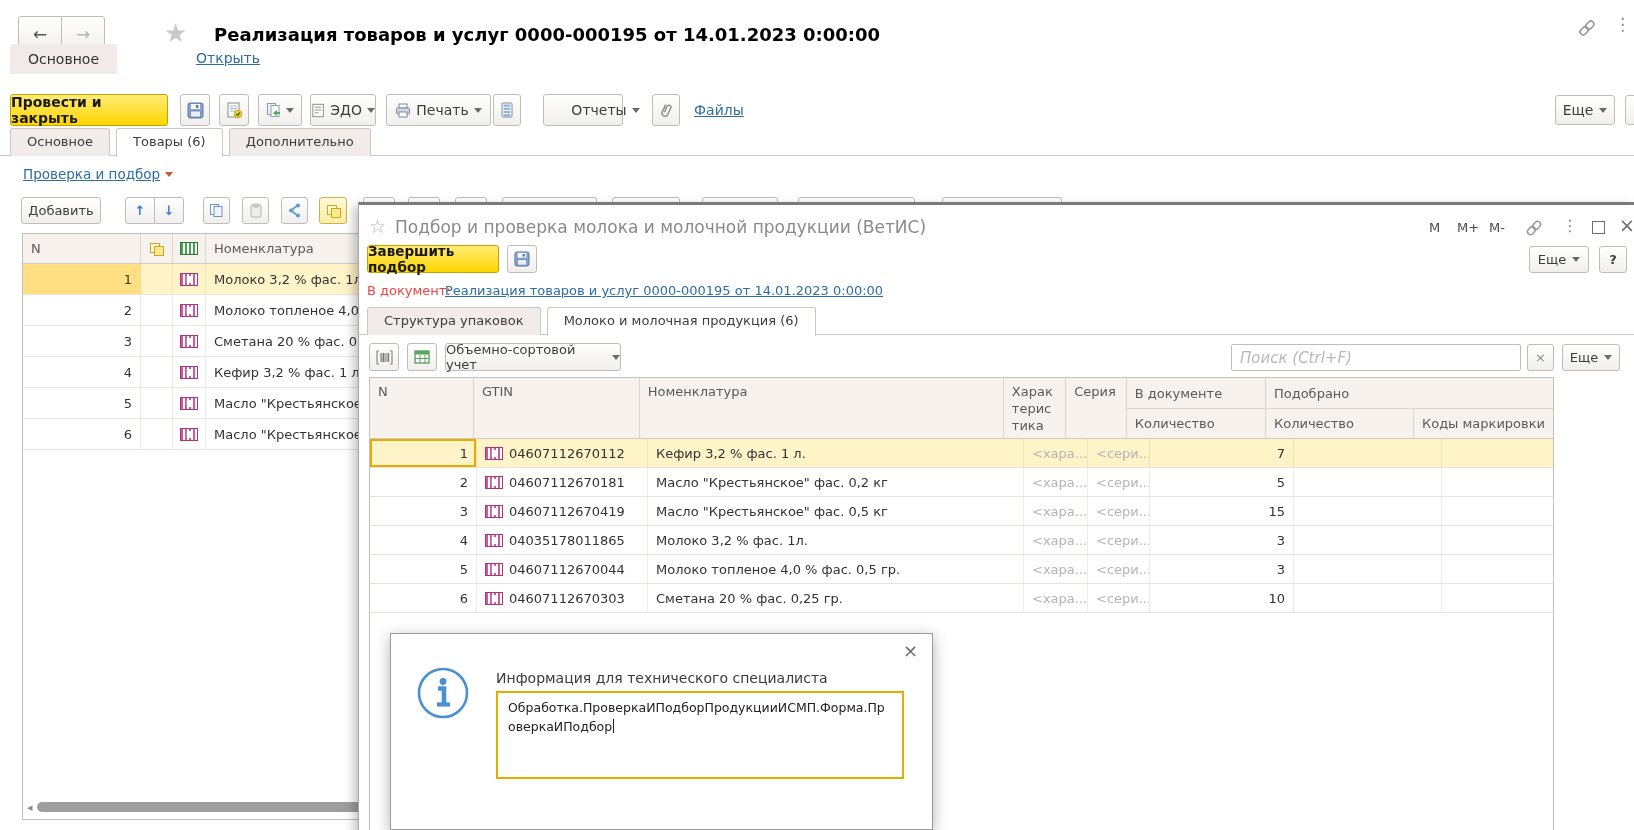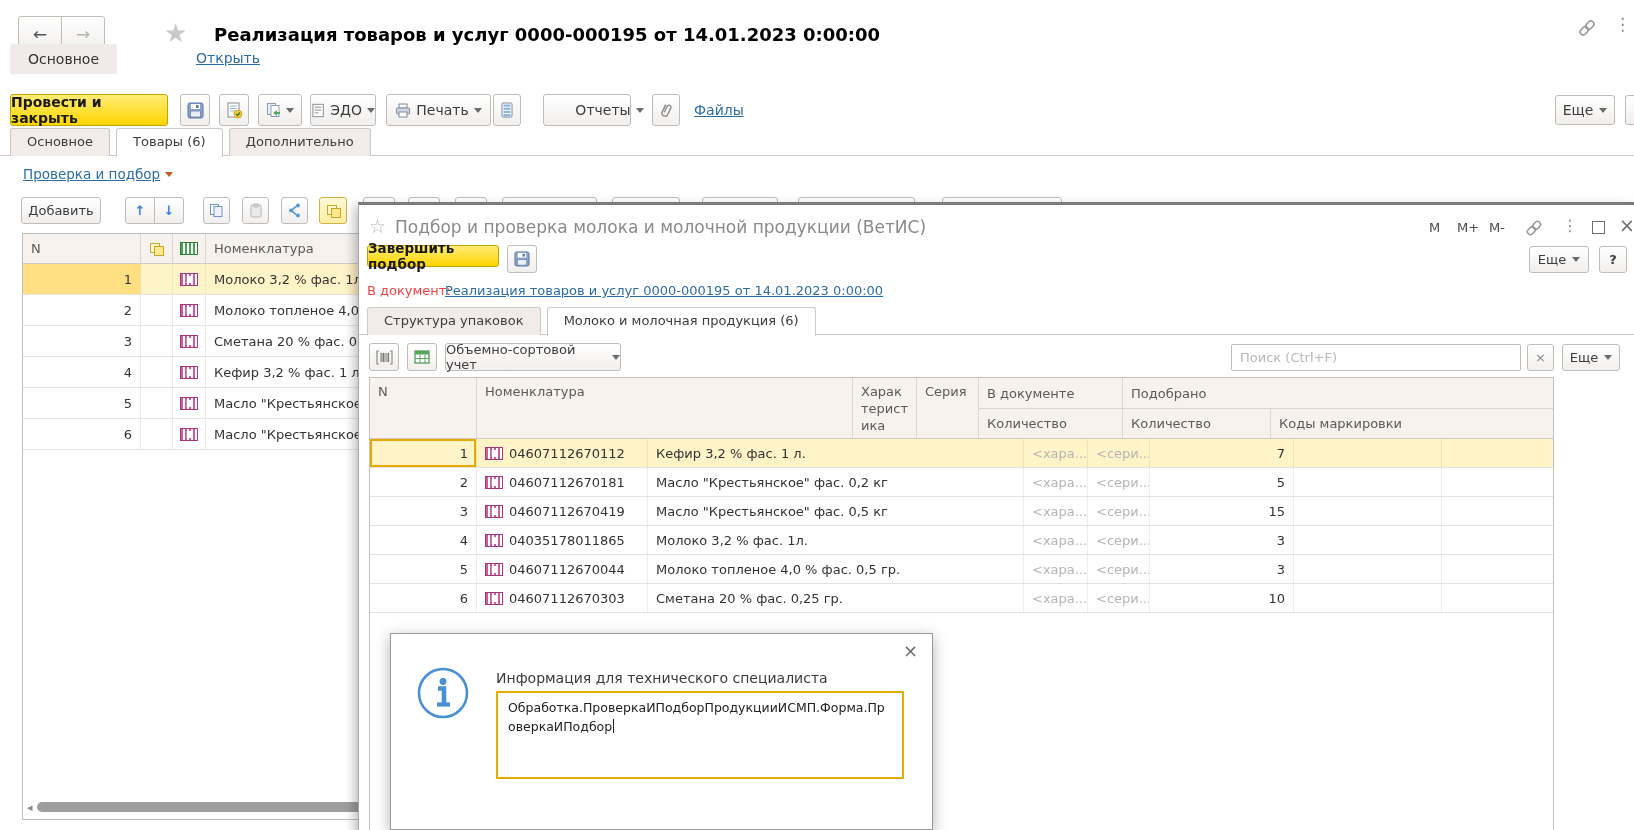--- a/index.html
+++ b/index.html
@@ -35,21 +35,21 @@
       border-left:1px solid #9c9c9c;}
   .mark-green{display:inline-block;width:16px;height:11px;border:1px solid #2e7a36;
       background:repeating-linear-gradient(90deg,#49a352 0 2px,#fff 2px 4px);position:relative;flex:none;}
   .copy-yellow{display:inline-block;width:13px;height:11px;position:relative;flex:none;}
   .copy-yellow::before{content:"";position:absolute;left:0;top:0;width:8px;height:8px;background:#fff7d0;border:1px solid #c8a62a;}
   .copy-yellow::after{content:"";position:absolute;left:4px;top:3px;width:8px;height:8px;background:#ffe98a;border:1px solid #c8a62a;}
   .caret{display:inline-block;width:1px;height:14px;background:#222;vertical-align:-2px;margin-left:1px;}
   .wctl{color:#4a4a4a;font-size:13px;cursor:default;}
   svg{display:block;}
   input.search{box-sizing:border-box;border:1px solid #c2bcb6;border-radius:2px;padding:0 8px;
-      font-family:"DejaVu Sans",sans-serif;font-size:13px;color:#333;}
+      font-family:"DejaVu Sans",sans-serif;font-size:15px;color:#333;font-style:italic;}
   input.search::placeholder{color:#b9b9b9;}
 </style>
 </head>
 <body>
 
 <div id="page">
 
   <div class="abs" style="left:18px;top:16px;display:flex;">
     <div class="btn" style="width:44px;height:36px;border-radius:3px 0 0 3px;font-size:17px;color:#555;">
         <span>←</span>
@@ -121,21 +121,21 @@
   </div>
   <div class="abs btn icon-btn" style="left:493px;top:94px;width:28px;height:32px;">
     <svg width="12" height="16" viewBox="0 0 12 16">
         <rect x="1" y="1" width="10" height="14" rx="1" fill="#fff" stroke="#7e8a9a"></rect>
         <rect x="2.5" y="2.5" width="7" height="2.2" fill="#8fb2dd"></rect>
         <rect x="2.5" y="5.7" width="7" height="2.2" fill="#8fb2dd"></rect>
         <rect x="2.5" y="8.9" width="7" height="2.2" fill="#8fb2dd"></rect>
         <rect x="2.5" y="12.1" width="7" height="2.2" fill="#8fb2dd"></rect>
       </svg>
   </div>
-  <div class="abs btn" style="left:543px;top:94px;width:88px;height:32px;font-size:14px;padding-left:40px;">
+  <div class="abs btn" style="left:543px;top:94px;width:80px;height:32px;font-size:14px;padding-left:40px;">
     <svg width="16" height="16" viewBox="0 0 16 16">
         <rect x="2" y="1.5" width="10" height="13" fill="#fff" stroke="#8a8a8a"></rect>
         <rect x="4" y="8" width="2" height="5" fill="#4a90d2"></rect>
         <rect x="7" y="5" width="2" height="8" fill="#6fbf73"></rect>
         <rect x="10" y="6.5" width="2" height="6.5" fill="#4a90d2" transform="translate(1,0)"></rect>
       </svg>
     <span>Отчеты</span>
     <span class="dd"></span>
   </div>
   <div class="abs btn icon-btn" style="left:652px;top:94px;width:28px;height:32px;">
@@ -284,21 +284,21 @@
           <g transform="rotate(-45 10 10)" fill="none" stroke="#9a9a9a" stroke-width="1.5">
             <rect x="2" y="7" width="8.5" height="6" rx="3"></rect>
             <rect x="9.5" y="7" width="8.5" height="6" rx="3"></rect>
           </g>
         </svg>
     </div>
     <div class="abs" style="left:1203px;top:11px;font-size:16px;color:#8a8a8a;">⋮</div>
     <div class="abs" style="left:1233px;top:16px;width:11px;height:11px;border:1.5px solid #6e6e6e;"></div>
     <div class="abs" style="left:1260px;top:9px;font-size:19px;color:#6e6e6e;">×</div>
 
-    <div class="abs btn-yellow" style="left:8px;top:40px;width:132px;height:22px;font-size:13.5px;">Завершить подбор</div>
+    <div class="abs btn-yellow" style="left:8px;top:40px;width:132px;height:28px;font-size:13.5px;">Завершить подбор</div>
     <div class="abs btn icon-btn" style="left:148px;top:40px;width:30px;height:28px;">
       <svg width="16" height="16" viewBox="0 0 17 17">
           <rect x="1" y="1" width="15" height="15" rx="2" fill="#8ba4cc" stroke="#5a76a8"></rect>
           <rect x="4" y="2" width="9" height="5" fill="#fff"></rect>
           <rect x="9" y="3" width="2.5" height="3" fill="#5a76a8"></rect>
           <rect x="3.5" y="9" width="10" height="6" fill="#e9eef6" stroke="#5a76a8" stroke-width=".7"></rect>
         </svg>
     </div>
     <div class="abs btn" style="left:1170px;top:41px;width:60px;height:27px;gap:6px;">
       <span>Еще</span>
@@ -343,20 +343,21 @@
         <span>×</span>
       </div>
     <div class="abs btn" style="left:1203px;top:139px;width:58px;height:27px;gap:6px;">
       <span>Еще</span>
         <span class="dd"></span>
     </div>
 
     <div class="abs" style="left:10px;top:172px;width:1185px;height:456px;border:1px solid #c4c0bb;border-bottom:none;box-sizing:border-box;">
       <div style="display:flex;height:60px;border-bottom:1px solid #cfcac4;" class="th-bg">
         <div class="cell" style="width:107px;align-items:flex-start;padding-top:6px;border-right:1px solid #ddd6d0;">N</div>
+        <div class="cell" style="width:171px;align-items:flex-start;padding-top:6px;border-right:1px solid #ddd6d0;">GTIN</div>
         <div class="cell" style="width:376px;align-items:flex-start;padding-top:6px;border-right:1px solid #ddd6d0;">Номенклатура</div>
         <div class="cell" style="width:64px;align-items:flex-start;padding-top:6px;border-right:1px solid #ddd6d0;white-space:normal;word-break:break-all;line-height:1.3;">Характеристика</div>
         <div class="cell" style="width:62px;align-items:flex-start;padding-top:6px;border-right:1px solid #ddd6d0;">Серия</div>
         <div style="width:144px;display:flex;flex-direction:column;border-right:1px solid #ddd6d0;box-sizing:border-box;">
           <div class="cell" style="height:31px;border-bottom:1px solid #ddd6d0;">В документе</div>
           <div class="cell" style="flex:1;">Количество</div>
         </div>
         <div style="flex:1;display:flex;flex-direction:column;box-sizing:border-box;">
           <div class="cell" style="height:31px;border-bottom:1px solid #ddd6d0;">Подобрано</div>
           <div style="flex:1;display:flex;">

